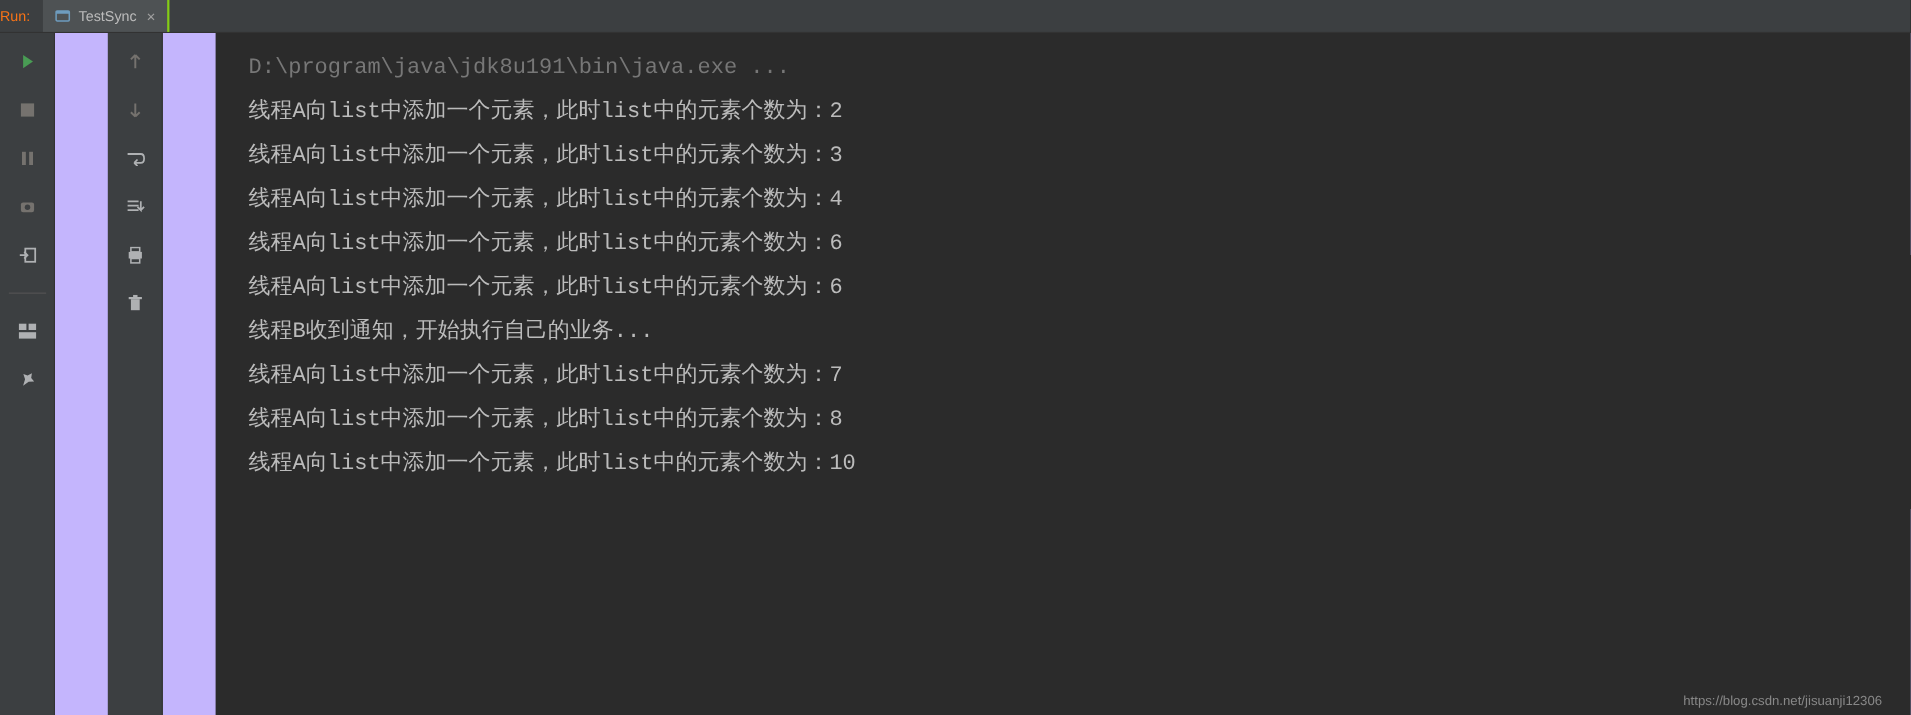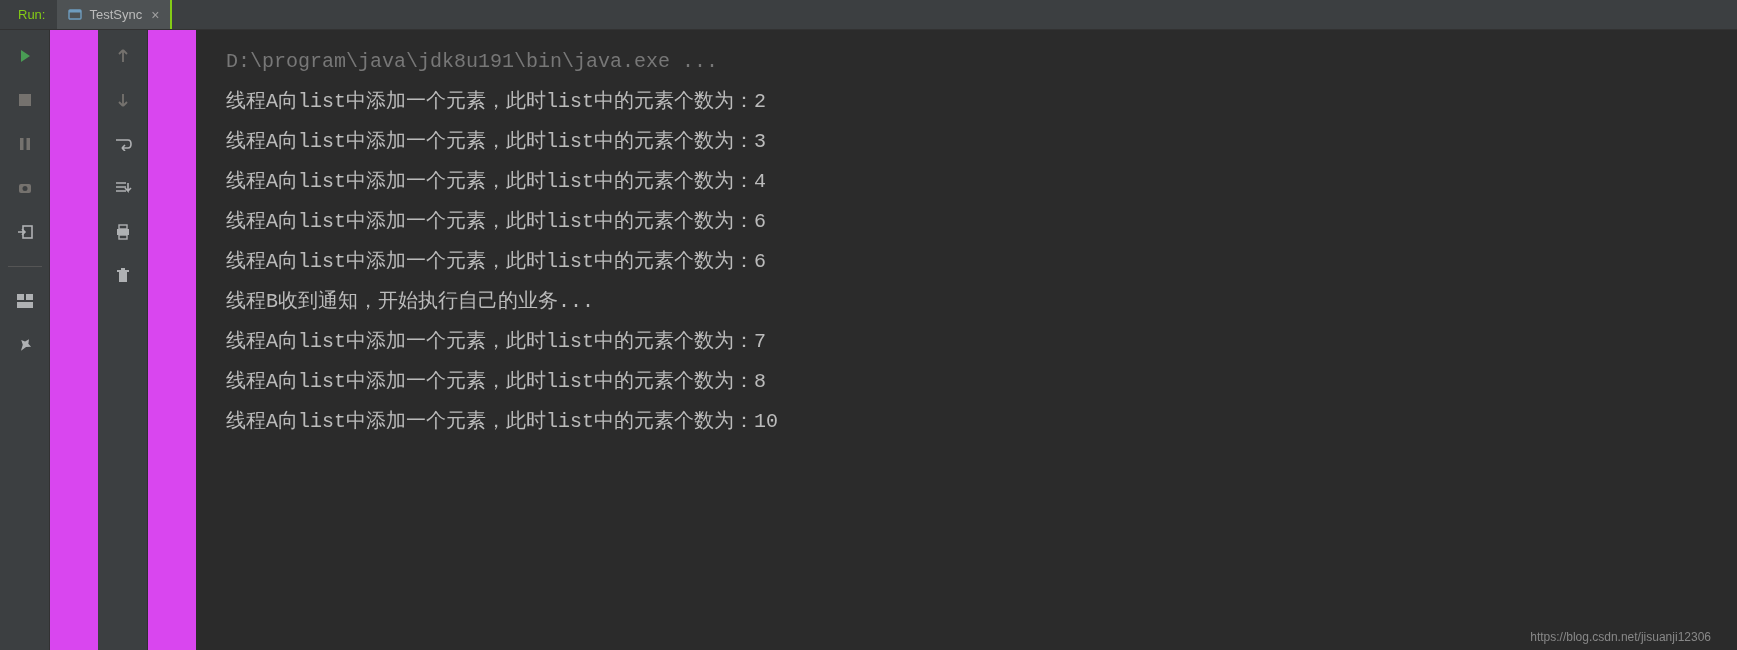--- a/index.html
+++ b/index.html
@@ -15,24 +15,24 @@
       flex-direction: column;
     }
     .header {
       height: 30px;
       background: #3c3f41;
       border-bottom: 1px solid #323232;
       display: flex;
       align-items: stretch;
     }
     .run-label {
-      padding: 0 12px 0 18px;
-      display: flex;
-      align-items: center;
-      color: #84cc16;
+      padding: 0 12px 0 0;
+      display: flex;
+      align-items: center;
+      color: #f97316;
       font-size: 13px;
     }
     .tab {
       background: #4e5254;
       display: flex;
       align-items: center;
       padding: 0 8px 0 10px;
       gap: 6px;
       border-right: 2px solid #84cc16;
       position: relative;
@@ -51,21 +51,21 @@
     .tab-close {
       color: #a0a0a0;
       font-size: 14px;
       width: 14px;
       text-align: center;
       cursor: pointer;
     }
     .body-area {
       flex: 1;
       display: flex;
-      background: #d946ef;
+      background: #c4b5fd;
       gap: 48px;
     }
     .left-toolbar {
       width: 50px;
       background: #3c3f41;
       border-right: 1px solid #323232;
       display: flex;
       flex-direction: column;
       align-items: center;
       padding-top: 14px;

